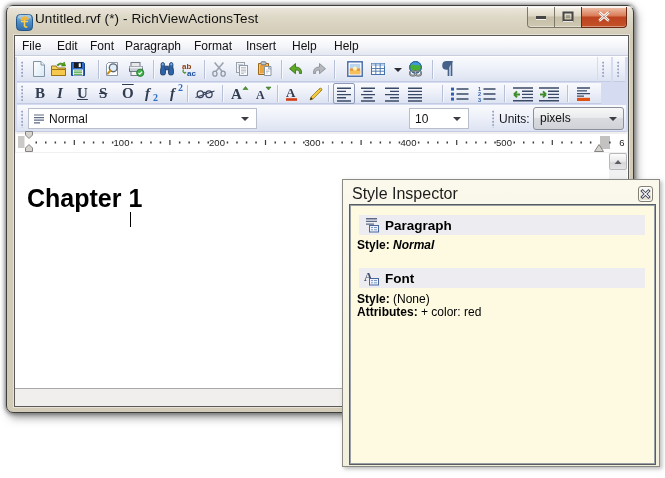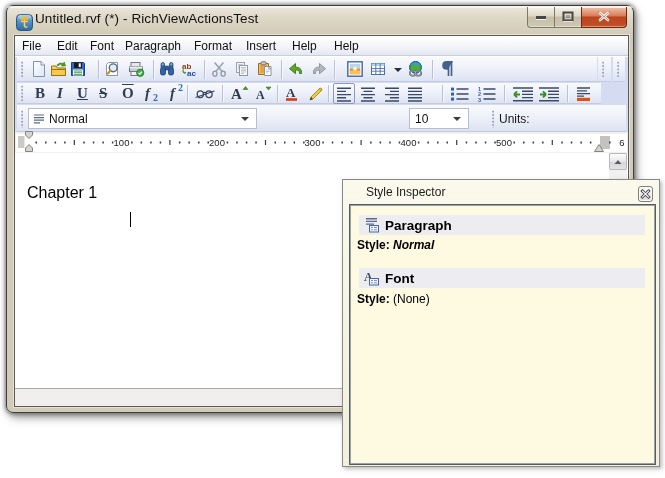--- a/index.html
+++ b/index.html
@@ -70,30 +70,30 @@
 #doc { left:0; top:117px; width:594px; height:234px; background:#fff; }
 #vsb { left:594px; top:117px; width:18px; height:234px; background:#f1f1f1; }
 .sbtn { position:absolute; left:0px; width:18px; height:17px;
   background:linear-gradient(#fdfdfd,#e8e8ea 50%,#d6d6d9 51%,#e3e3e6);
   border:1px solid #b8b8bc; border-radius:2px; }
 #hstrip { left:0px; top:352px; width:613px; height:18px; background:#f1efed;
   border-top:1px solid #a8a8a8; }
 
 
 #chap { left:12px; top:148px; font-family:"Liberation Sans",sans-serif;
-  font-weight:normal; font-size:16px; color:#000; }
+  font-weight:bold; font-size:25px; color:#000; }
 #para { left:12px; top:176px; font-size:13px; color:#000; }
 #para .red { color:#ff0000; }
 #caret { left:115px; top:176px; width:1px; height:15px; background:#000; }
 
 
 #panel { left:342px; top:179px; width:318px; height:288px;
   background:linear-gradient(#fbf9ec,#f2efdc); border:1px solid #8a8a85;
   box-shadow:2px 2px 4px rgba(120,120,120,.5); }
-#ptitle { position:absolute; left:23px; top:5px; font-size:12px; color:#1c1c1c; }
+#ptitle { position:absolute; left:9px; top:5px; font-size:16px; color:#1c1c1c; }
 #pclose { position:absolute; right:6px; top:6px; width:15px; height:16px;
   border:1px solid #837f74; border-radius:3px;
   background:linear-gradient(#fbfaf4,#eceadf 60%,#e2dfd0);
   box-shadow:inset 0 0 0 1px rgba(255,255,255,.8); }
 #pbody { position:absolute; left:6px; top:24px; width:307px; height:261px;
   border:1px solid #585c63; box-shadow:inset 0 0 0 1px #9aa0a8; background:#fdfae1; }
 .hdr { position:absolute; left:9px; width:286px; height:20px; background:#ededf1; }
 .hdr .htx { position:absolute; left:26px; top:2.5px; font-size:13.5px; font-weight:bold; color:#000; }
 .pline { position:absolute; left:7px; font-size:12px; color:#000; }
 .pline b { font-weight:bold; }
@@ -470,20 +470,24 @@
               </svg>
             <span class="tx" style="left:20px">Normal</span>
             <span class="arr" style="right:7px;top:8px"></span>
           </div>
           <div class="combo" style="left:394px;top:3px;width:60px">
             <span class="tx">10</span>
             <span class="arr" style="right:7px;top:8px"></span>
           </div>
           <div class="grip" style="left:477px;top:5px;height:18px"></div>
           <span class="abs" style="left:484px;top:7px;font-size:12px;color:#16161c">Units:</span>
+          <div class="abs" style="left:518px;top:2px;width:91px;height:23px;border:1px solid #8a8f99;border-radius:3px;background:linear-gradient(#f8f8f8,#eaebed 45%,#d9dbdf 50%,#cfd2d7)">
+            <span class="abs" style="left:6px;top:3px;font-size:12px;color:#111">pixels</span>
+            <span class="arr" style="right:6px;top:9px"></span>
+          </div>
         </div>
       </div>
 
       <div id="rulerwrap" class="abs">
           <div id="ruler">
         <svg width="609" height="21" style="position:absolute;left:0;top:-3px;overflow:visible">
           <rect x="2" y="5" width="6.5" height="12" fill="#cbc9c7"></rect>
           <rect x="584" y="5" width="10" height="13" fill="#c4c2c0"></rect>
           <g id="ticks">
                 <rect x="19.5" y="10.5" width="1.5" height="2" fill="#3c3c3c"></rect>
@@ -609,16 +613,17 @@
         <span style="position:absolute;left:5px;top:2px"><svg width="16" height="16">
               <text x="0" y="11" font-family="Liberation Serif" font-weight="bold" font-size="12" fill="#3c4a66">A</text>
               <rect x="5.5" y="8.5" width="9" height="6.5" fill="#eef3fb" stroke="#48669c"></rect>
               <g stroke="#7c96c4" stroke-width="1">
                 <path d="M7 10.5 h2 M10 10.5 h3 M7 12.8 h2 M10 12.8 h3"></path>
               </g>
             </svg></span>
           <span class="htx">Font</span>
       </div>
       <div class="pline" style="top:87px"><b>Style:</b> (None)</div>
+      <div class="pline" style="top:100px"><b>Attributes:</b> + color: red</div>
     </div>
   </div>
 
 </div>
 
 </body></html>

